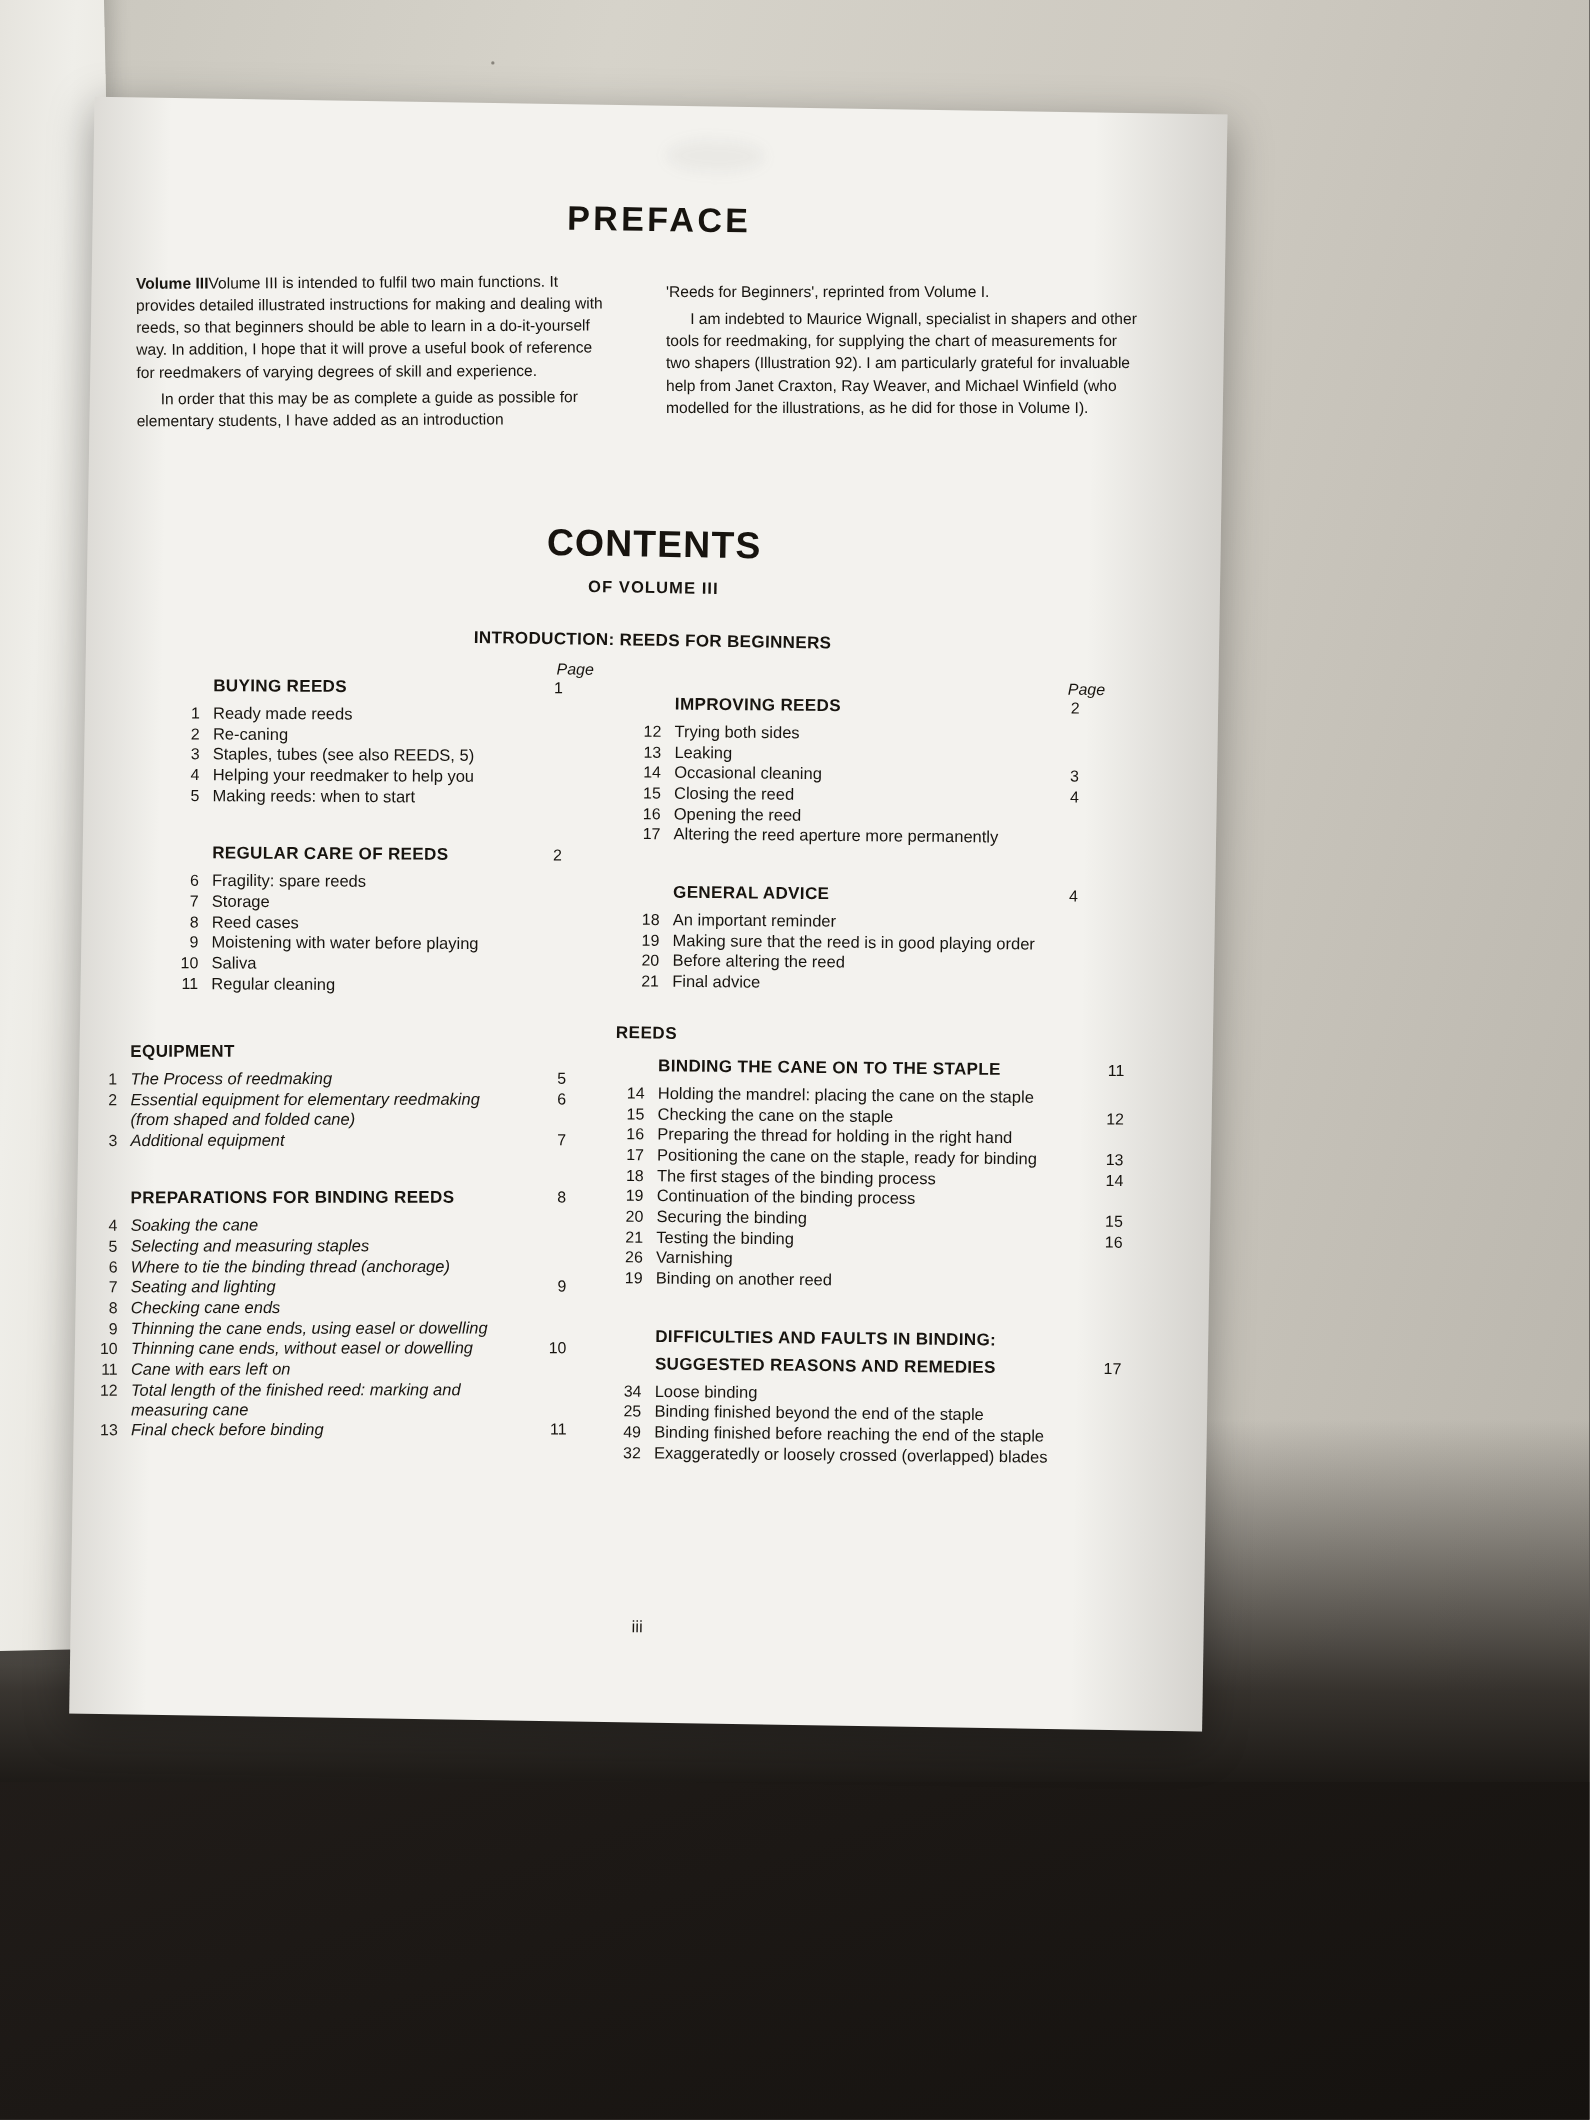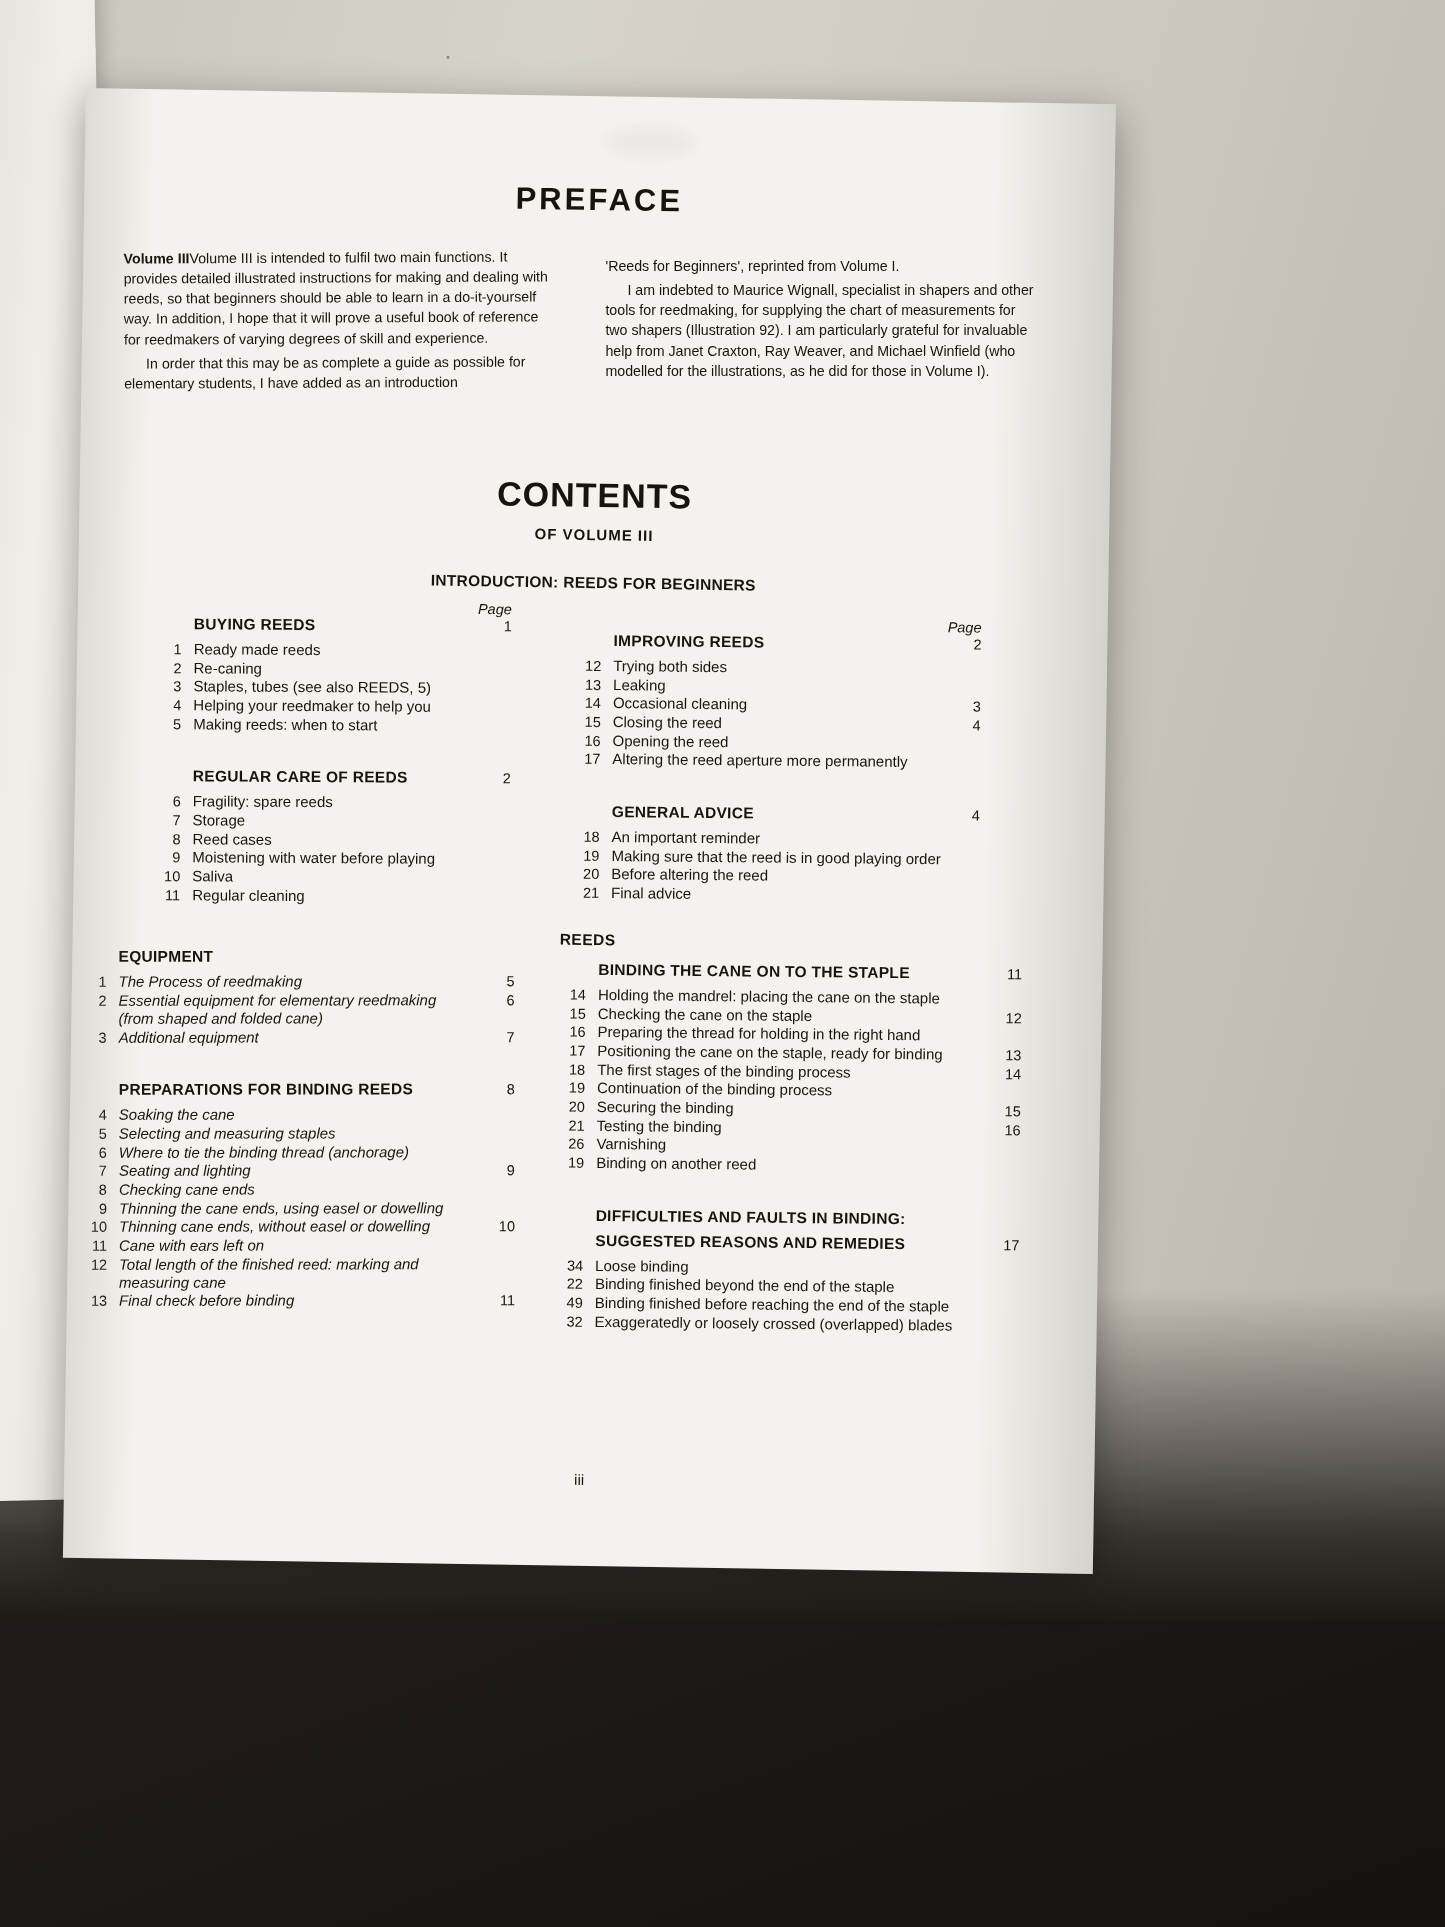--- a/index.html
+++ b/index.html
@@ -158,21 +158,21 @@
   .toc-label{ flex: 1 1 auto; }
   .toc-page{
     width: 34px;
     text-align: right;
     flex: 0 0 auto;
     font-size: 14.5px;
   }
   .page-word{
     font-style: italic;
     font-size: 14.5px;
-    text-align:left;
+    text-align:center;
   }
   .italicblock .toc-label{ font-style: italic; }
   .italicblock .toc-sec-title{ font-style: italic; }
   .folio{
     position:absolute;
     bottom: 78px;
     width:100%;
     text-align:center;
     font-size: 15px;
   }
@@ -550,21 +550,21 @@
           <div class="toc-num"></div>
           <div class="toc-label toc-sec-title">SUGGESTED REASONS AND REMEDIES</div>
           <div class="toc-page" style="margin-right:10px;">17</div>
         </div>
         <div class="toc-row">
           <div class="toc-num">34</div>
           <div class="toc-label">Loose binding</div>
           <div class="toc-page" style="margin-right:10px;"></div>
         </div>
         <div class="toc-row">
-          <div class="toc-num">22</div>
+          <div class="toc-num">25</div>
           <div class="toc-label">Binding finished beyond the end of the staple</div>
           <div class="toc-page" style="margin-right:10px;"></div>
         </div>
         <div class="toc-row">
           <div class="toc-num">49</div>
           <div class="toc-label">Binding finished before reaching the end of the staple</div>
           <div class="toc-page" style="margin-right:10px;"></div>
         </div>
         <div class="toc-row">
           <div class="toc-num">32</div>

